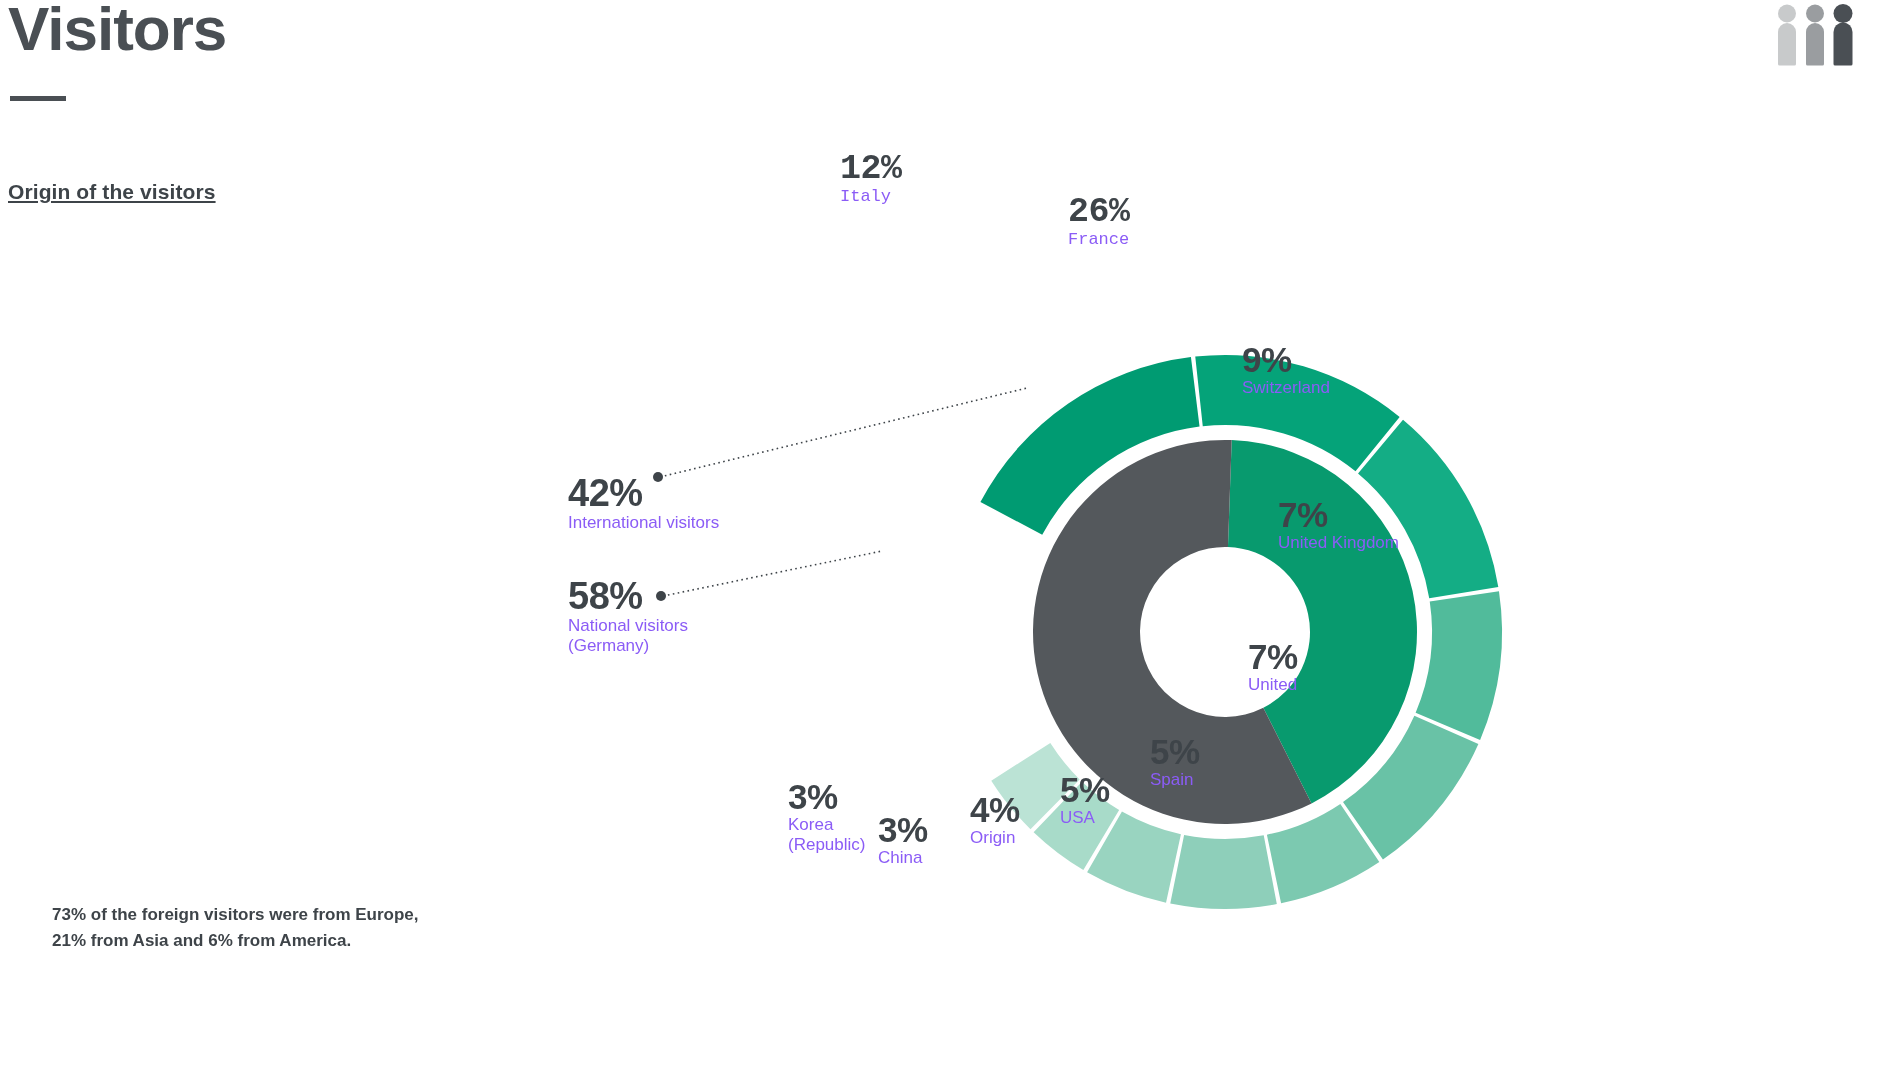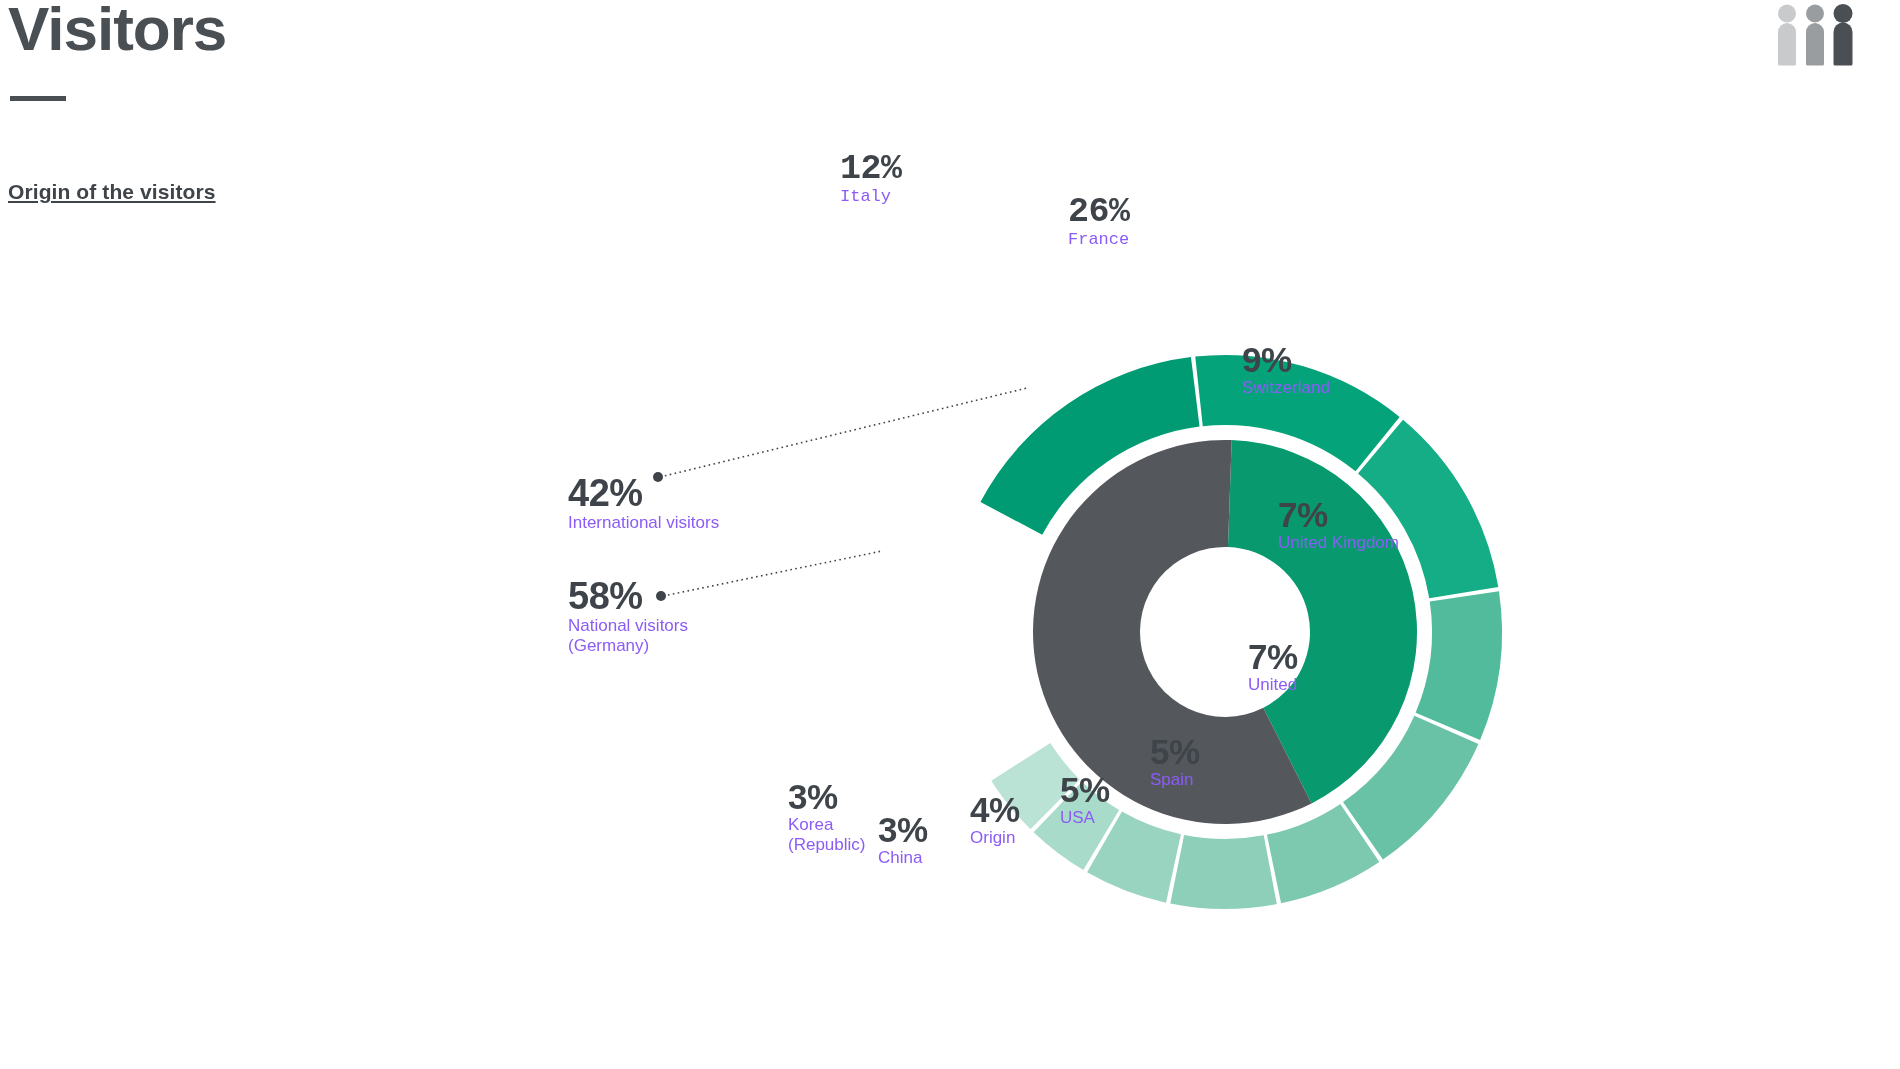--- a/index.html
+++ b/index.html
@@ -69,20 +69,22 @@
     <g>
       <circle cx="40" cy="10.5" r="9" fill="#9a9da0"></circle>
       <path d="M31 29 a9 9 0 0 1 18 0 v32 a1.5 1.5 0 0 1 -1.5 1.5 h-15 A1.5 1.5 0 0 1 31 61 z" fill="#9a9da0"></path>
     </g>
     <g>
       <circle cx="68" cy="10.5" r="9.5" fill="#4a4f54"></circle>
       <path d="M58.5 29 a9.5 9.5 0 0 1 19 0 v32 a1.5 1.5 0 0 1 -1.5 1.5 h-16 A1.5 1.5 0 0 1 58.5 61 z" fill="#4a4f54"></path>
     </g>
   </svg>
 
+  <div id="footnote">73% of the foreign visitors were from Europe,
+21% from Asia and 6% from America.</div>
 
   <div id="chart-area">
     <svg id="donut-svg" viewBox="0 0 1370 975">
       <g id="outer-ring-g">
           <path d="M 450.4235167780773 406.9563771083082 A 277 277 0 0 1 660.9284641532814 262.10341863703405
           L 669.5385995658096 331.5718688009605 A 207 207 0 0 0 512.2298482782021 439.8193865033205 Z" fill="#009b72"></path>
           <path d="M 665.2505553055079 261.6021595212313 A 277 277 0 0 1 869.6539046029219 321.9999683559245
           L 825.51753881879 376.3321063165212 A 207 207 0 0 0 672.7684655171123 331.1972816638804 Z" fill="#05a379"></path>
           <path d="M 873.0094317032277 324.76983667561785 A 277 277 0 0 1 968.3017173110115 491.88712694970644
           L 899.2363013840411 503.28749198046654 A 207 207 0 0 0 828.0250987818345 378.4020079128263 Z" fill="#14ad85"></path>

